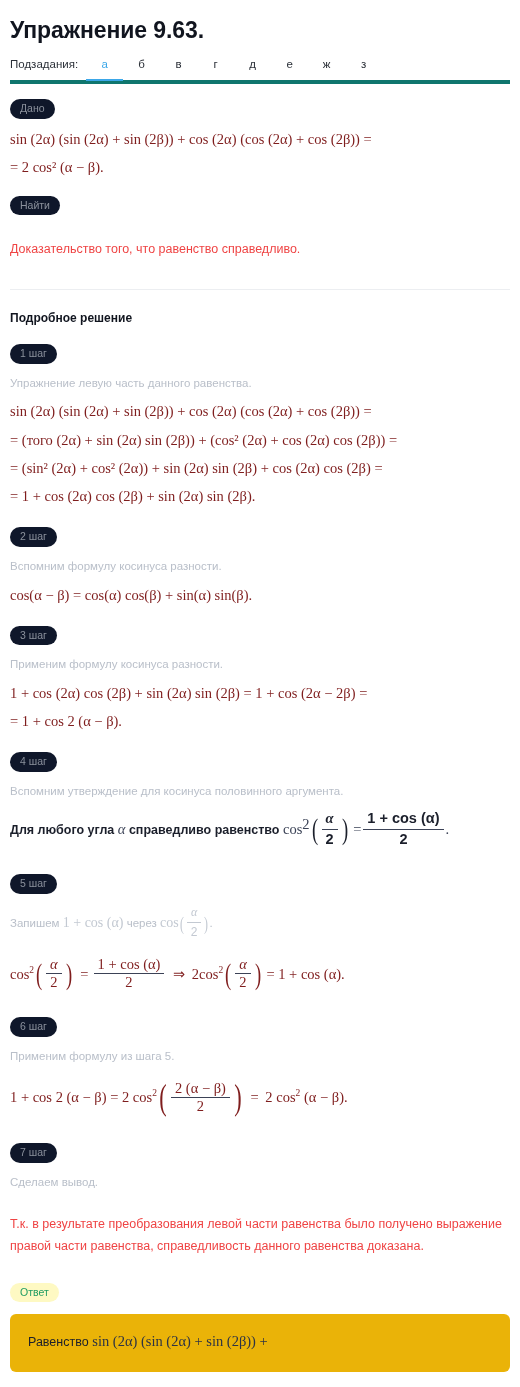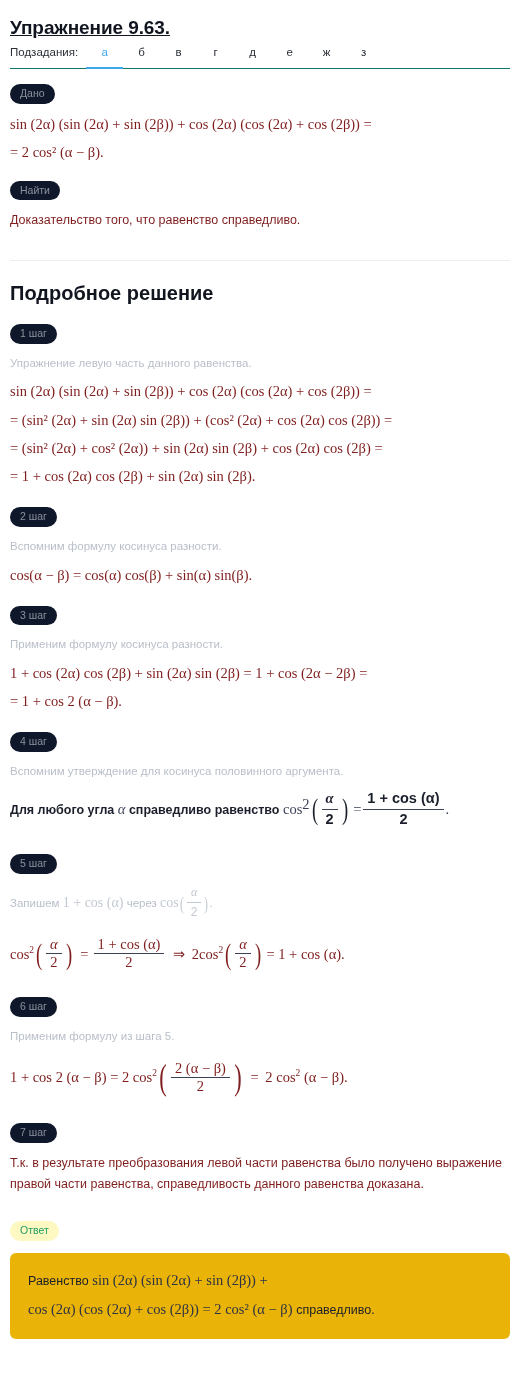--- a/index.html
+++ b/index.html
@@ -13,34 +13,33 @@
     width: 520px;
     min-height: 1387px;
     font-family: "Liberation Sans", sans-serif;
     color: #1b1f2b;
     -webkit-font-smoothing: antialiased;
   }
   .page { padding: 0 10px; }
 
   
   .page-title {
-    font-size: 19px;
+    font-size: 23px;
     font-weight: bold;
     color: #11151f;
     letter-spacing: -0.1px;
     margin: 17px 0 0 0;
     padding: 0;
-    text-decoration: underline;
   }
 
   .subtasks-row {
     display: flex;
     align-items: center;
-    margin-top: 3px;
-    border-bottom: 1px solid #0f766e;
+    margin-top: 10px;
+    border-bottom: 4px solid #0f766e;
     position: relative;
   }
   .subtasks-label {
     font-size: 11.5px;
     color: #2b3038;
     padding: 4px 0 10px 0;
     white-space: nowrap;
     flex: 0 0 auto;
   }
   .tabs {
@@ -82,23 +81,23 @@
   
   .block { margin-top: 14px; }
   .caption {
     font-size: 11.5px;
     color: #b9bfc9;
     margin-top: 11px;
     line-height: 1.45;
   }
   .plain-text {
     font-size: 12.5px;
-    color: #7f1d1d;
+    color: #ef4444;
     line-height: 1.75;
-    margin-top: 10px;
+    margin-top: 24px;
   }
 
   
   .math {
     font-family: "Liberation Serif", serif;
     color: #7f1d1d;
     font-size: 14.5px;
     line-height: 1.05;
     margin-top: 13px;
     white-space: nowrap;
@@ -148,21 +147,21 @@
     font-weight: 300;
   }
 
   hr.divider {
     border: 0;
     border-top: 1px solid #eceef1;
     margin: 28px 0 0 0;
   }
 
   .section-title {
-    font-size: 20px;
+    font-size: 12px;
     font-weight: bold;
     color: #11151f;
     margin-top: 21px;
   }
 
   
   .bold-statement {
     font-size: 12.5px;
     font-weight: bold;
     color: #1b1f2b;
@@ -238,21 +237,21 @@
   </div>
 
   <hr class="divider">
 
   <div class="section-title">Подробное решение</div>
 
   <div class="block" style="margin-top:18px">
     <span class="pill">1 шаг</span>
     <div class="caption">Упражнение левую часть данного равенства.</div>
     <div class="math">sin (2α) (sin (2α) + sin (2β)) + cos (2α) (cos (2α) + cos (2β)) =</div>
-    <div class="math">= (sin² (2α) + sin (2α) sin (2β)) + (cos² (2α) + cos (2α) cos (2β)) =</div>
+    <div class="math">= (того (2α) + sin (2α) sin (2β)) + (cos² (2α) + cos (2α) cos (2β)) =</div>
     <div class="math">= (sin² (2α) + cos² (2α)) + sin (2α) sin (2β) + cos (2α) cos (2β) =</div>
     <div class="math">= 1 + cos (2α) cos (2β) + sin (2α) sin (2β).</div>
   </div>
 
   <div class="block" style="margin-top:22px">
     <span class="pill">2 шаг</span>
     <div class="caption">Вспомним формулу косинуса разности.</div>
     <div class="math">cos(α − β) = cos(α) cos(β) + sin(α) sin(β).</div>
   </div>
 
@@ -298,31 +297,28 @@
     <div class="math" style="margin-top:16px">
       <span>1 + cos 2 (α − β) = 2 cos</span><sup class="pw">2</sup><span class="paren-big" style="font-size:36px">(</span><span class="frac"><span class="num">2 (α − β)</span><span class="den">2</span></span><span class="paren-big" style="font-size:36px">)</span>
       <span class="op">=</span>
       <span>2 cos</span><sup class="pw">2</sup>
       <span>(α − β).</span>
     </div>
   </div>
 
   <div class="block" style="margin-top:24px">
     <span class="pill">7 шаг</span>
+    <div class="caption">Сделаем вывод.</div>
     <div class="plain-text">Т.к. в результате преобразования левой части равенства было получено выражение правой части равенства, справедливость данного равенства доказана.</div>
   </div>
 
   <div class="block" style="margin-top:24px">
     <span class="pill answer">Ответ</span>
     <div class="answer-box">
       <div class="answer-line">
         <span class="ru">Равенство</span>
         <span>sin (2α) (sin (2α) + sin (2β)) +</span>
       </div>
-      <div class="answer-line">
-        <span>cos (2α) (cos (2α) + cos (2β)) = 2 cos² (α − β)</span>
-        <span class="ru">справедливо.</span>
-      </div>
     </div>
   </div>
 
   <div class="bottom-space"></div>
 </div>
 
 </body></html>

